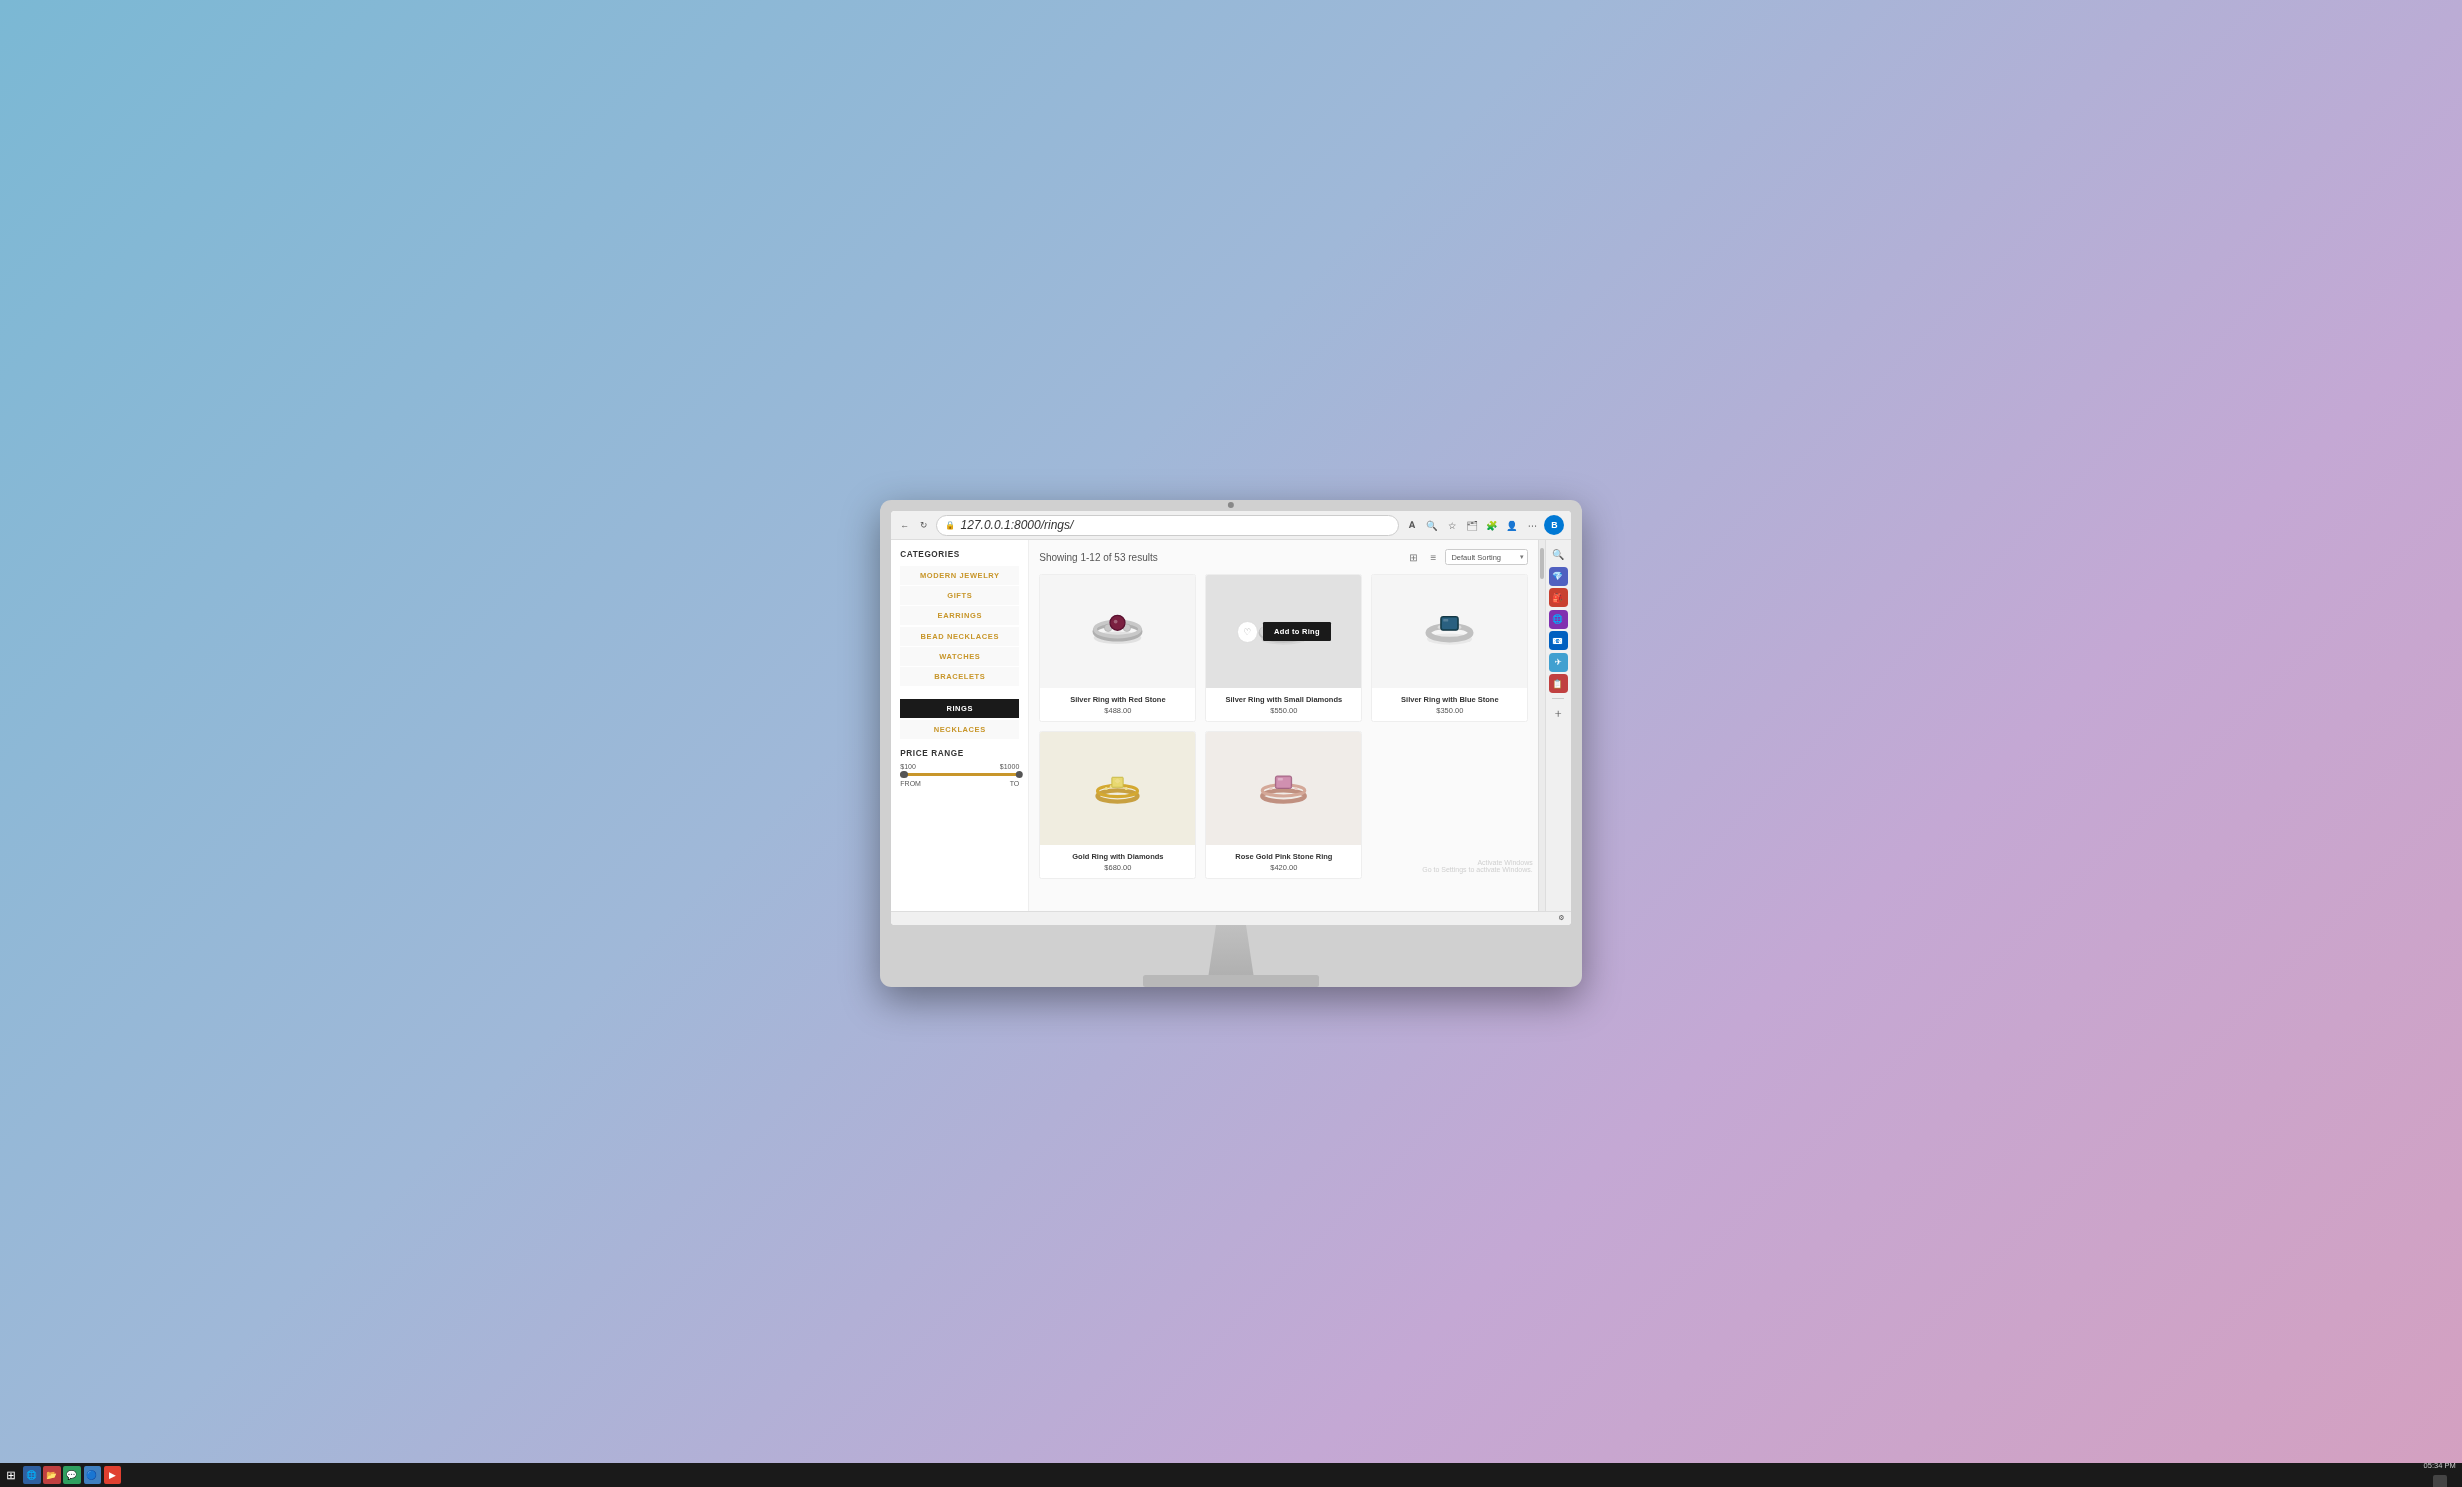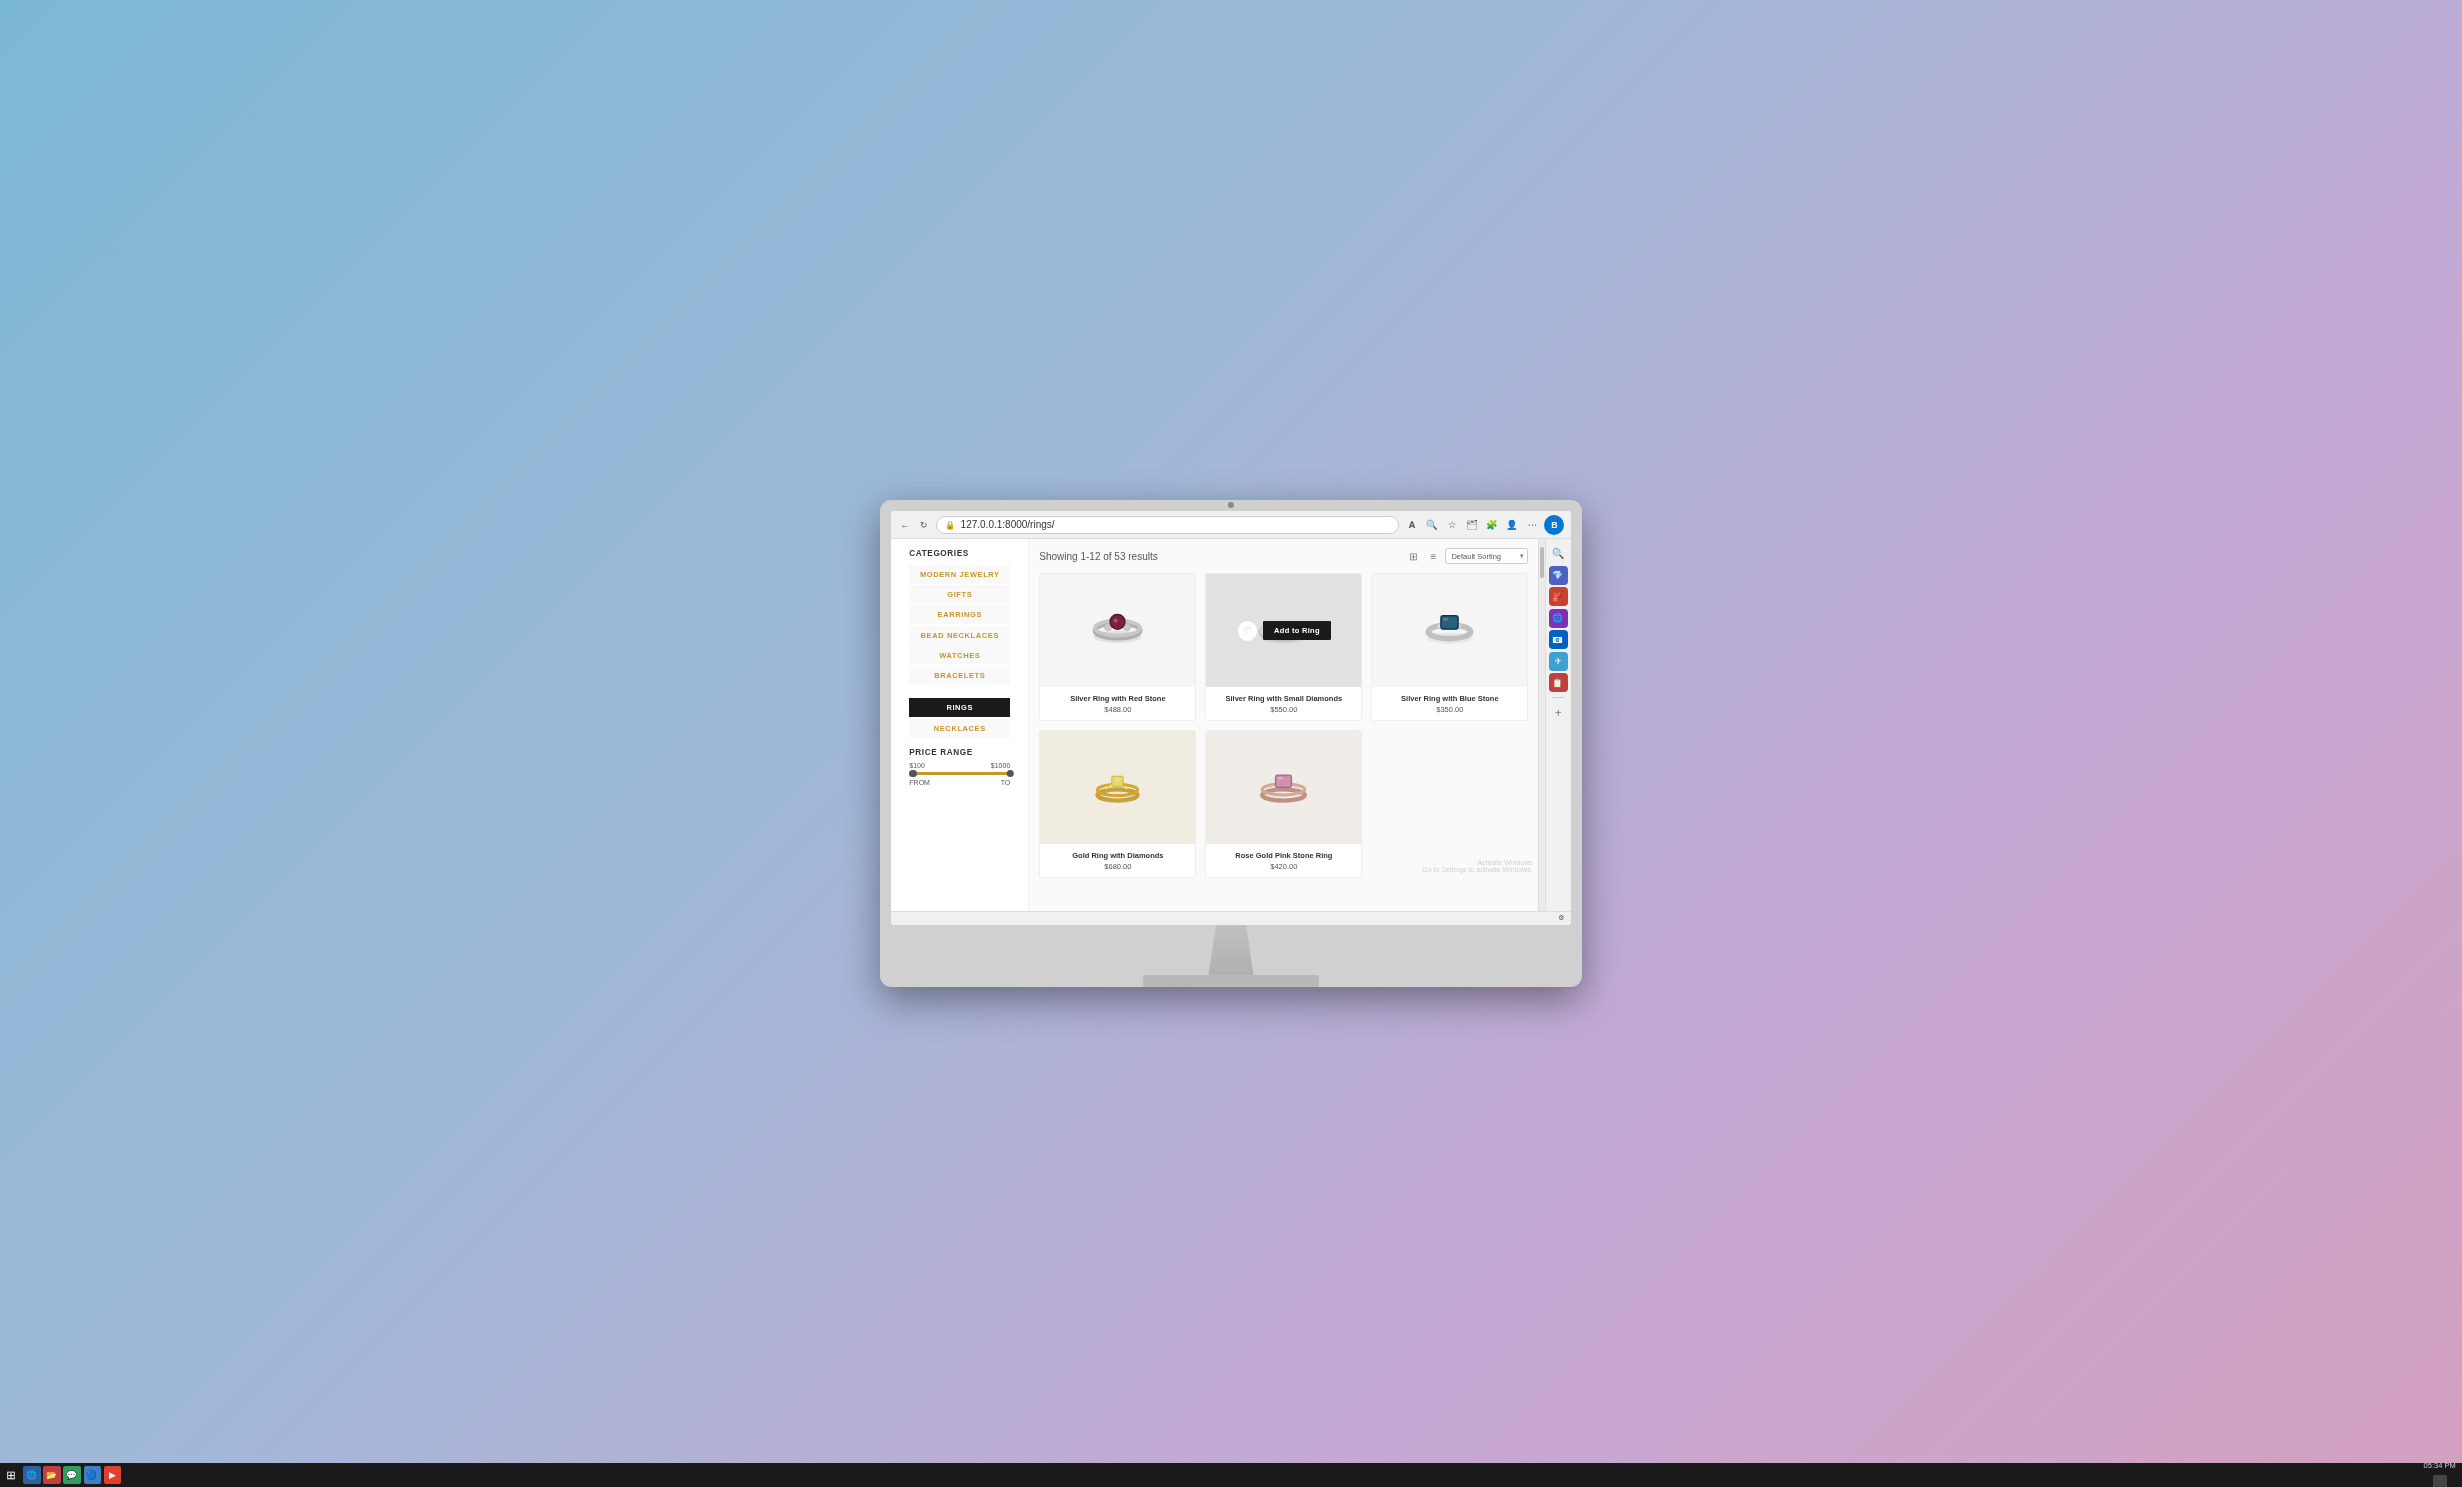--- a/index.html
+++ b/index.html
@@ -77,21 +77,21 @@
       background: #fff;
       border: 0.6px solid #ccc;
       border-radius: 12.5px;
       padding: 2.5px 8.8px;
       font-size: 8.2px;
       color: #333;
       display: flex;
       align-items: center;
       gap: 5px;
     }
-    .address-text { flex: 1; font-size: 10px; color: #333; }
+    .address-text { flex: 1; font-size: 12px; color: #333; font-style: italic; }
     .toolbar-icons {
       display: flex;
       align-items: center;
       gap: 3.8px;
     }
     .toolbar-icon {
       width: 16.3px; height: 16.3px;
       display: flex; align-items: center; justify-content: center;
       border-radius: 50%;
       cursor: pointer;
@@ -113,21 +113,21 @@
       display: flex;
       flex: 1;
       overflow: hidden;
     }
     
     .sidebar-panel {
       width: 138px;
       min-width: 138px;
       background: #fff;
       border-right: 0.6px solid #eee;
-      padding: 10px 18px;
+      padding: 10px 9px;
       overflow-y: auto;
     }
     .categories-title {
       font-size: 8.2px;
       font-weight: bold;
       color: #333;
       letter-spacing: 0.6px;
       margin-bottom: 6.3px;
     }
     .category-item {

